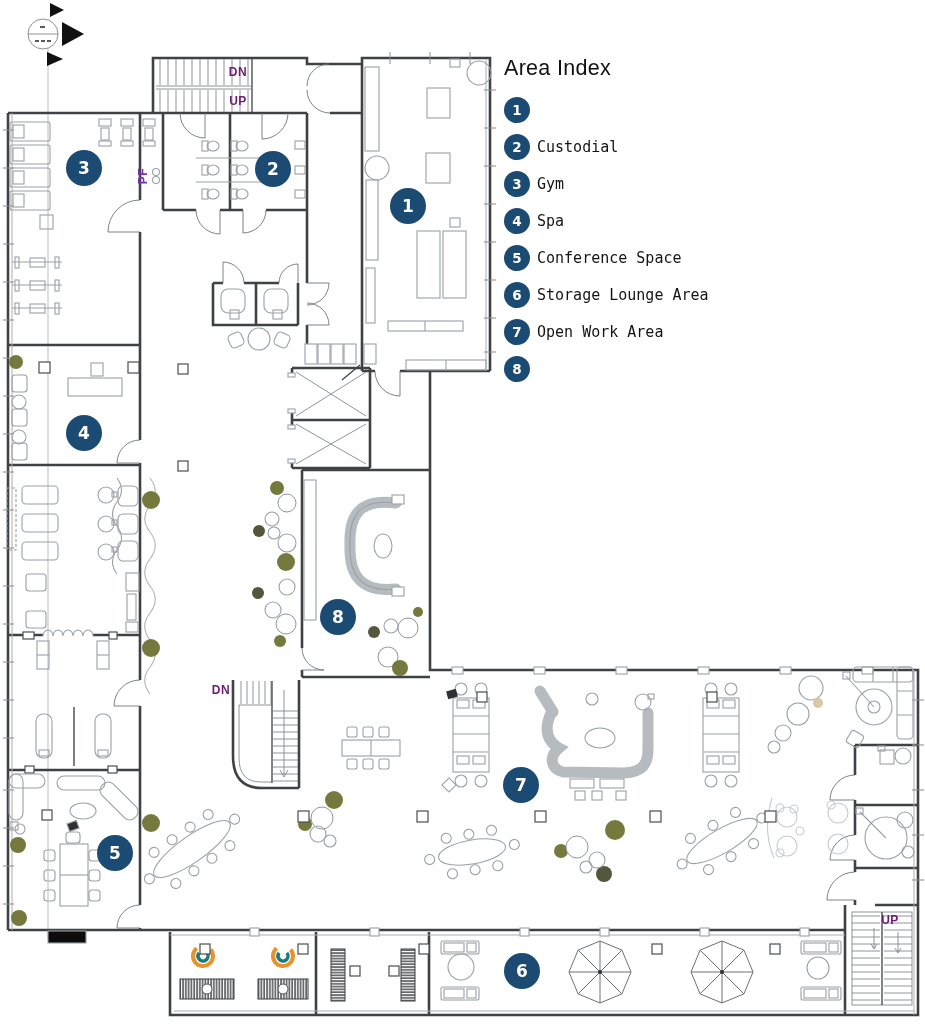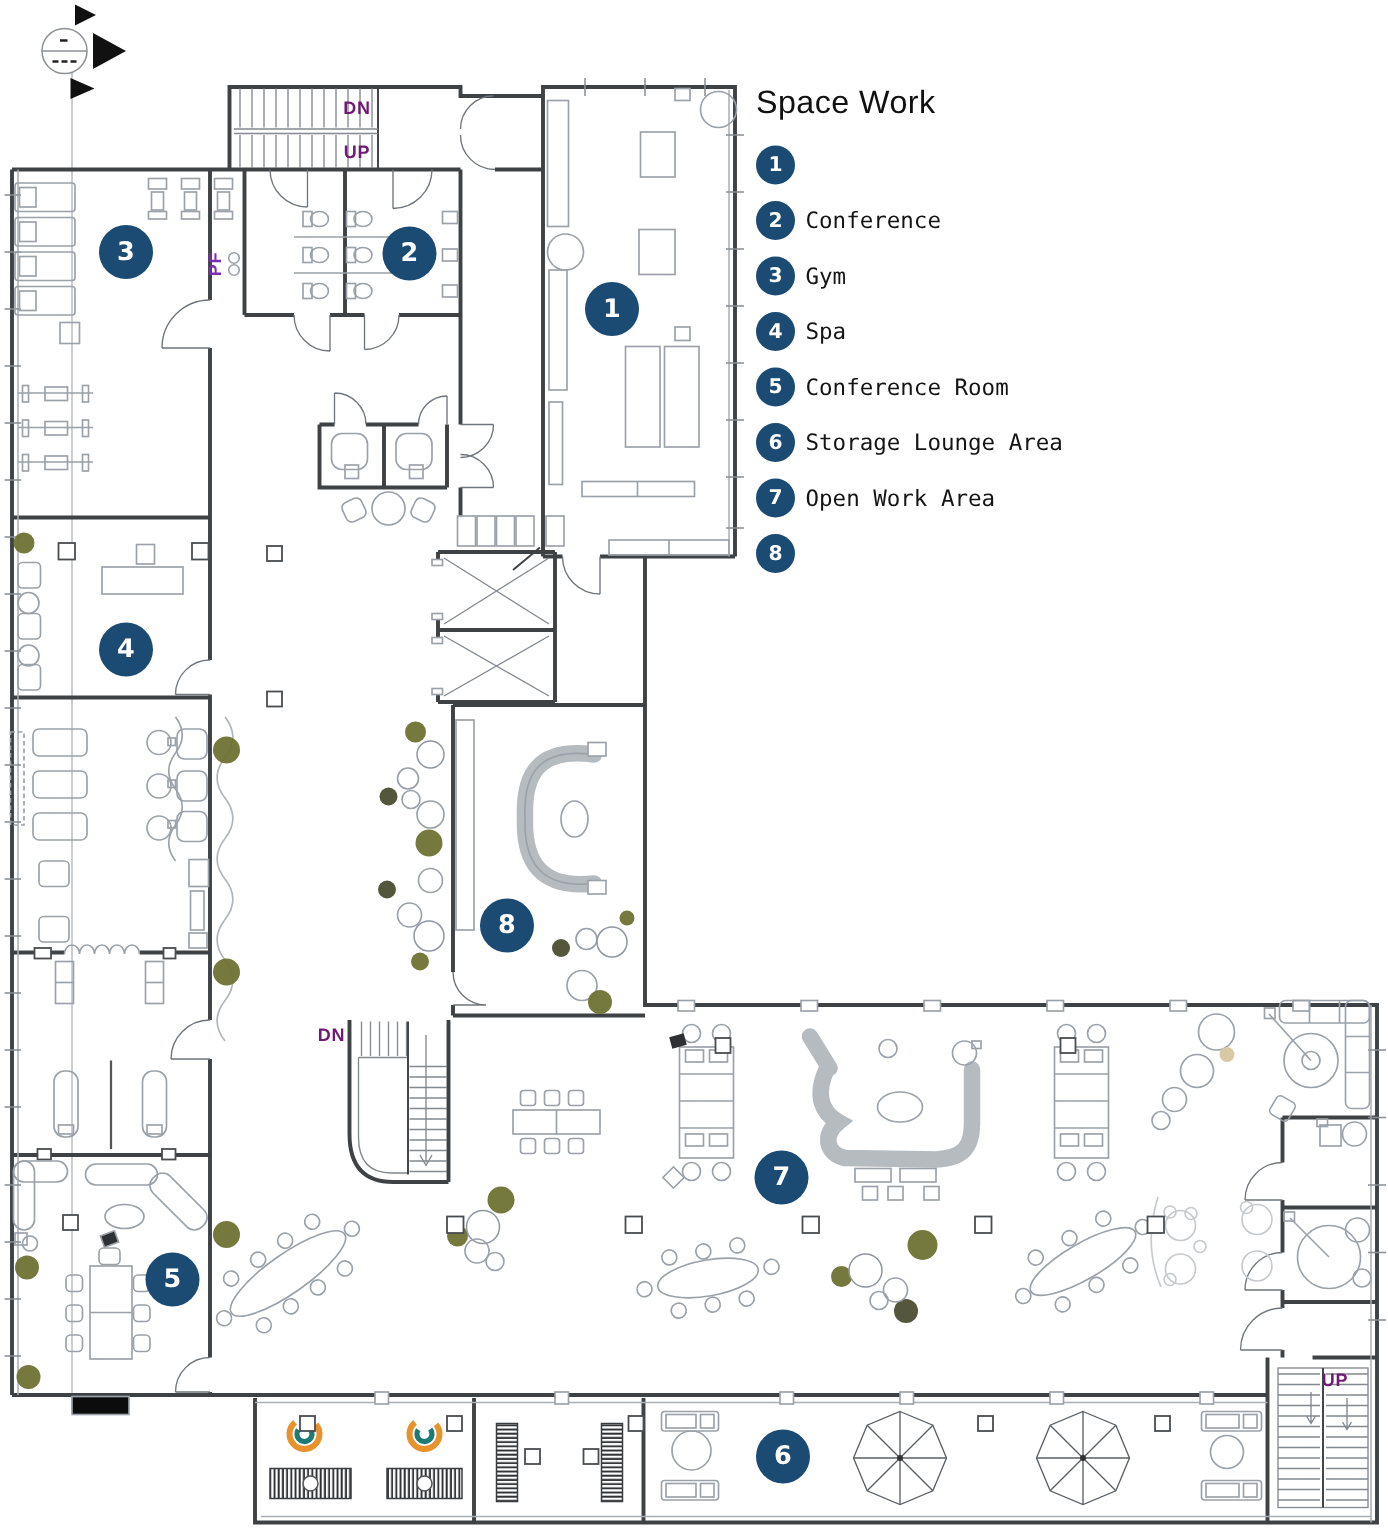--- a/index.html
+++ b/index.html
@@ -601,41 +601,41 @@
   <div>
 
   <div class="plan-label" style="left: 238px; top: 72px;">DN</div>
       <div class="plan-label" style="left: 238px; top: 101px;">UP</div>
       <div class="plan-label" style="left: 221px; top: 690px;">DN</div>
       <div class="plan-label" style="left: 890px; top: 920px;">UP</div>
       <div class="plan-label" style="left: 143px; top: 176px; transform: translate(-50%, -50%) rotate(-90deg); color: rgb(122, 47, 174);">PF</div>
     </div>
 
   <div class="legend">
-    <div class="legend-title">Space Work</div>
+    <div class="legend-title">Area Index</div>
     <div>
 
     <div class="legend-row">
           <span class="legend-badge">1</span>
         </div>
         <div class="legend-row">
           <span class="legend-badge">2</span>
-          <span class="legend-label">Conference</span>
+          <span class="legend-label">Custodial</span>
         </div>
         <div class="legend-row">
           <span class="legend-badge">3</span>
           <span class="legend-label">Gym</span>
         </div>
         <div class="legend-row">
           <span class="legend-badge">4</span>
           <span class="legend-label">Spa</span>
         </div>
         <div class="legend-row">
           <span class="legend-badge">5</span>
-          <span class="legend-label">Conference Room</span>
+          <span class="legend-label">Conference Space</span>
         </div>
         <div class="legend-row">
           <span class="legend-badge">6</span>
           <span class="legend-label">Storage Lounge Area</span>
         </div>
         <div class="legend-row">
           <span class="legend-badge">7</span>
           <span class="legend-label">Open Work Area</span>
         </div>
         <div class="legend-row">

